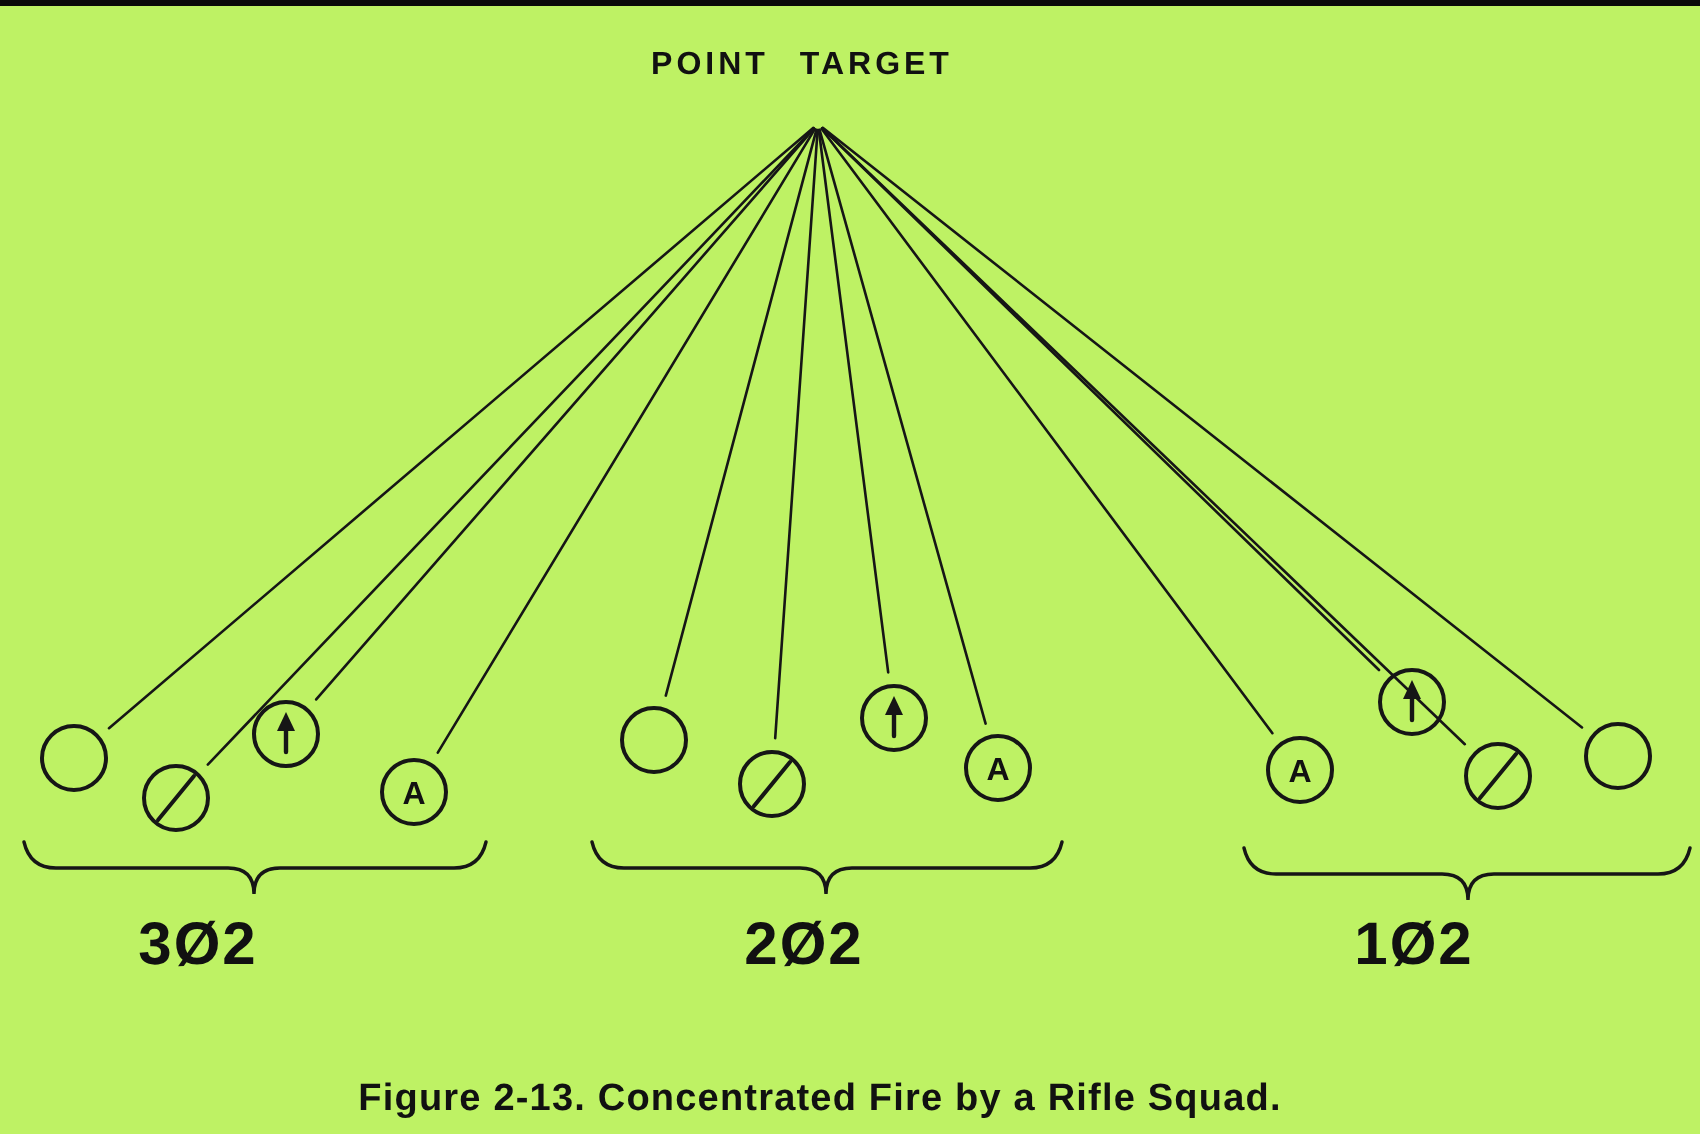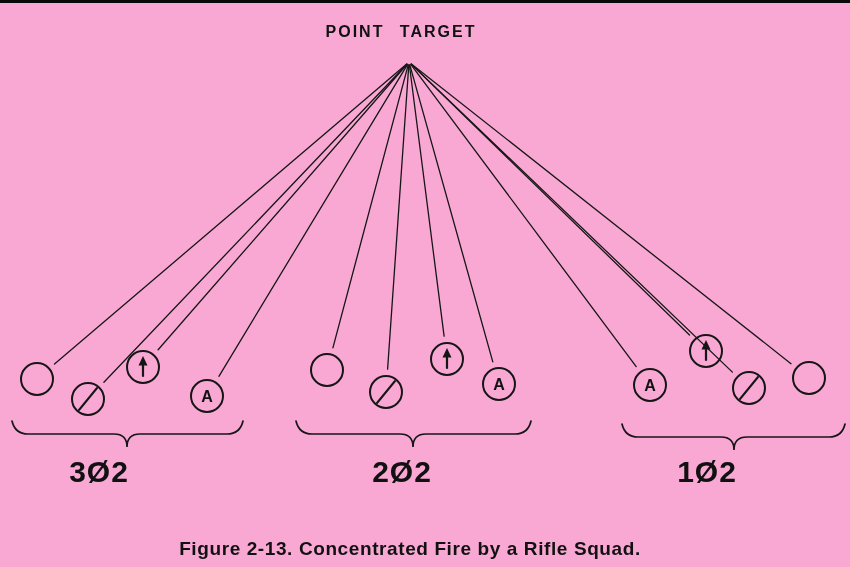--- a/index.html
+++ b/index.html
@@ -1,20 +1,20 @@
 <!DOCTYPE html>
 <html><head>
 <meta charset="utf-8">
 <style>
   html,body{margin:0;padding:0;background:#e9e9e9;}
   .page{
     position:relative;
     width:850px;height:567px;
     margin:0 auto;
-    background:#f9a8d4;
+    background:#bef264;
     overflow:hidden;
     font-family:"Liberation Sans",sans-serif;
   }
   svg{display:block;}
   .topline{stroke:#0a0a0a;stroke-width:3;}
   .title{font-family:"Liberation Sans",sans-serif;font-weight:bold;font-size:16px;letter-spacing:2px;word-spacing:9px;fill:#111;}
   .caption{font-family:"Liberation Sans",sans-serif;font-weight:bold;font-size:19px;letter-spacing:0.6px;fill:#111;}
   .glabel{font-family:"Liberation Sans",sans-serif;font-weight:bold;font-size:30px;letter-spacing:1px;fill:#111;}
   .ct{font-family:"Liberation Sans",sans-serif;font-weight:bold;font-size:16px;fill:#111;}
   .fl{stroke:#161616;stroke-width:1.3;stroke-linecap:round;}

